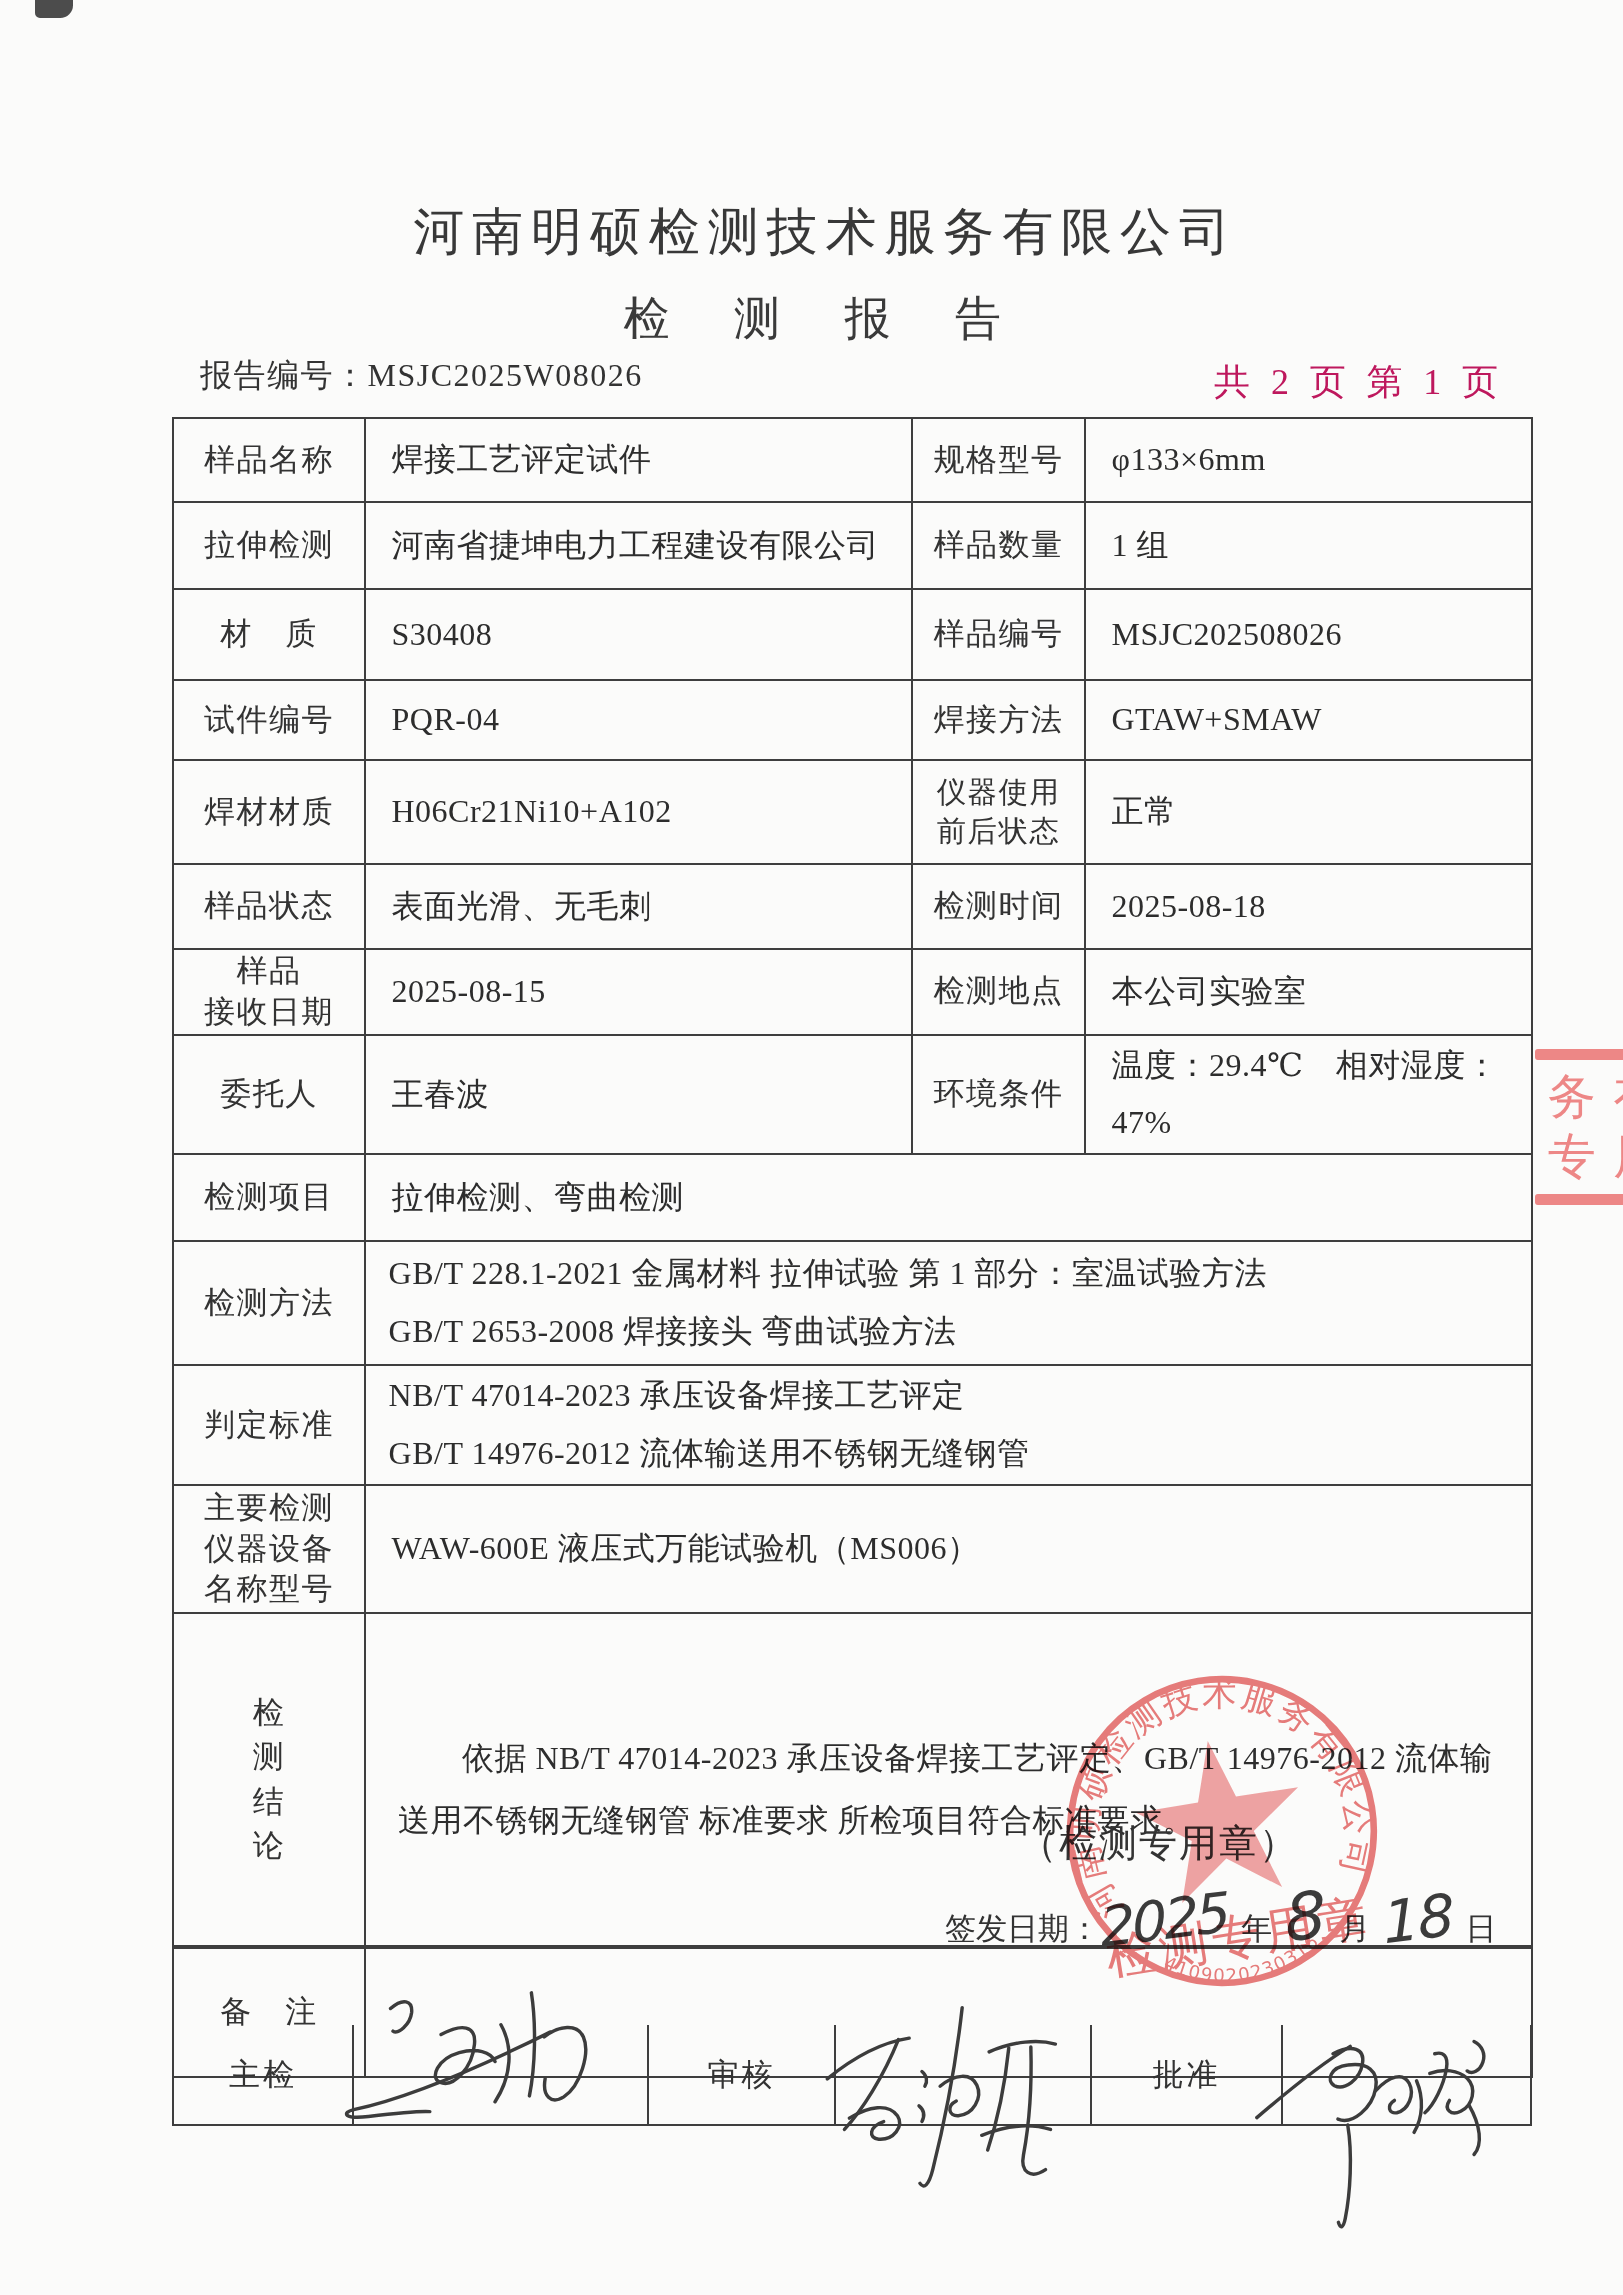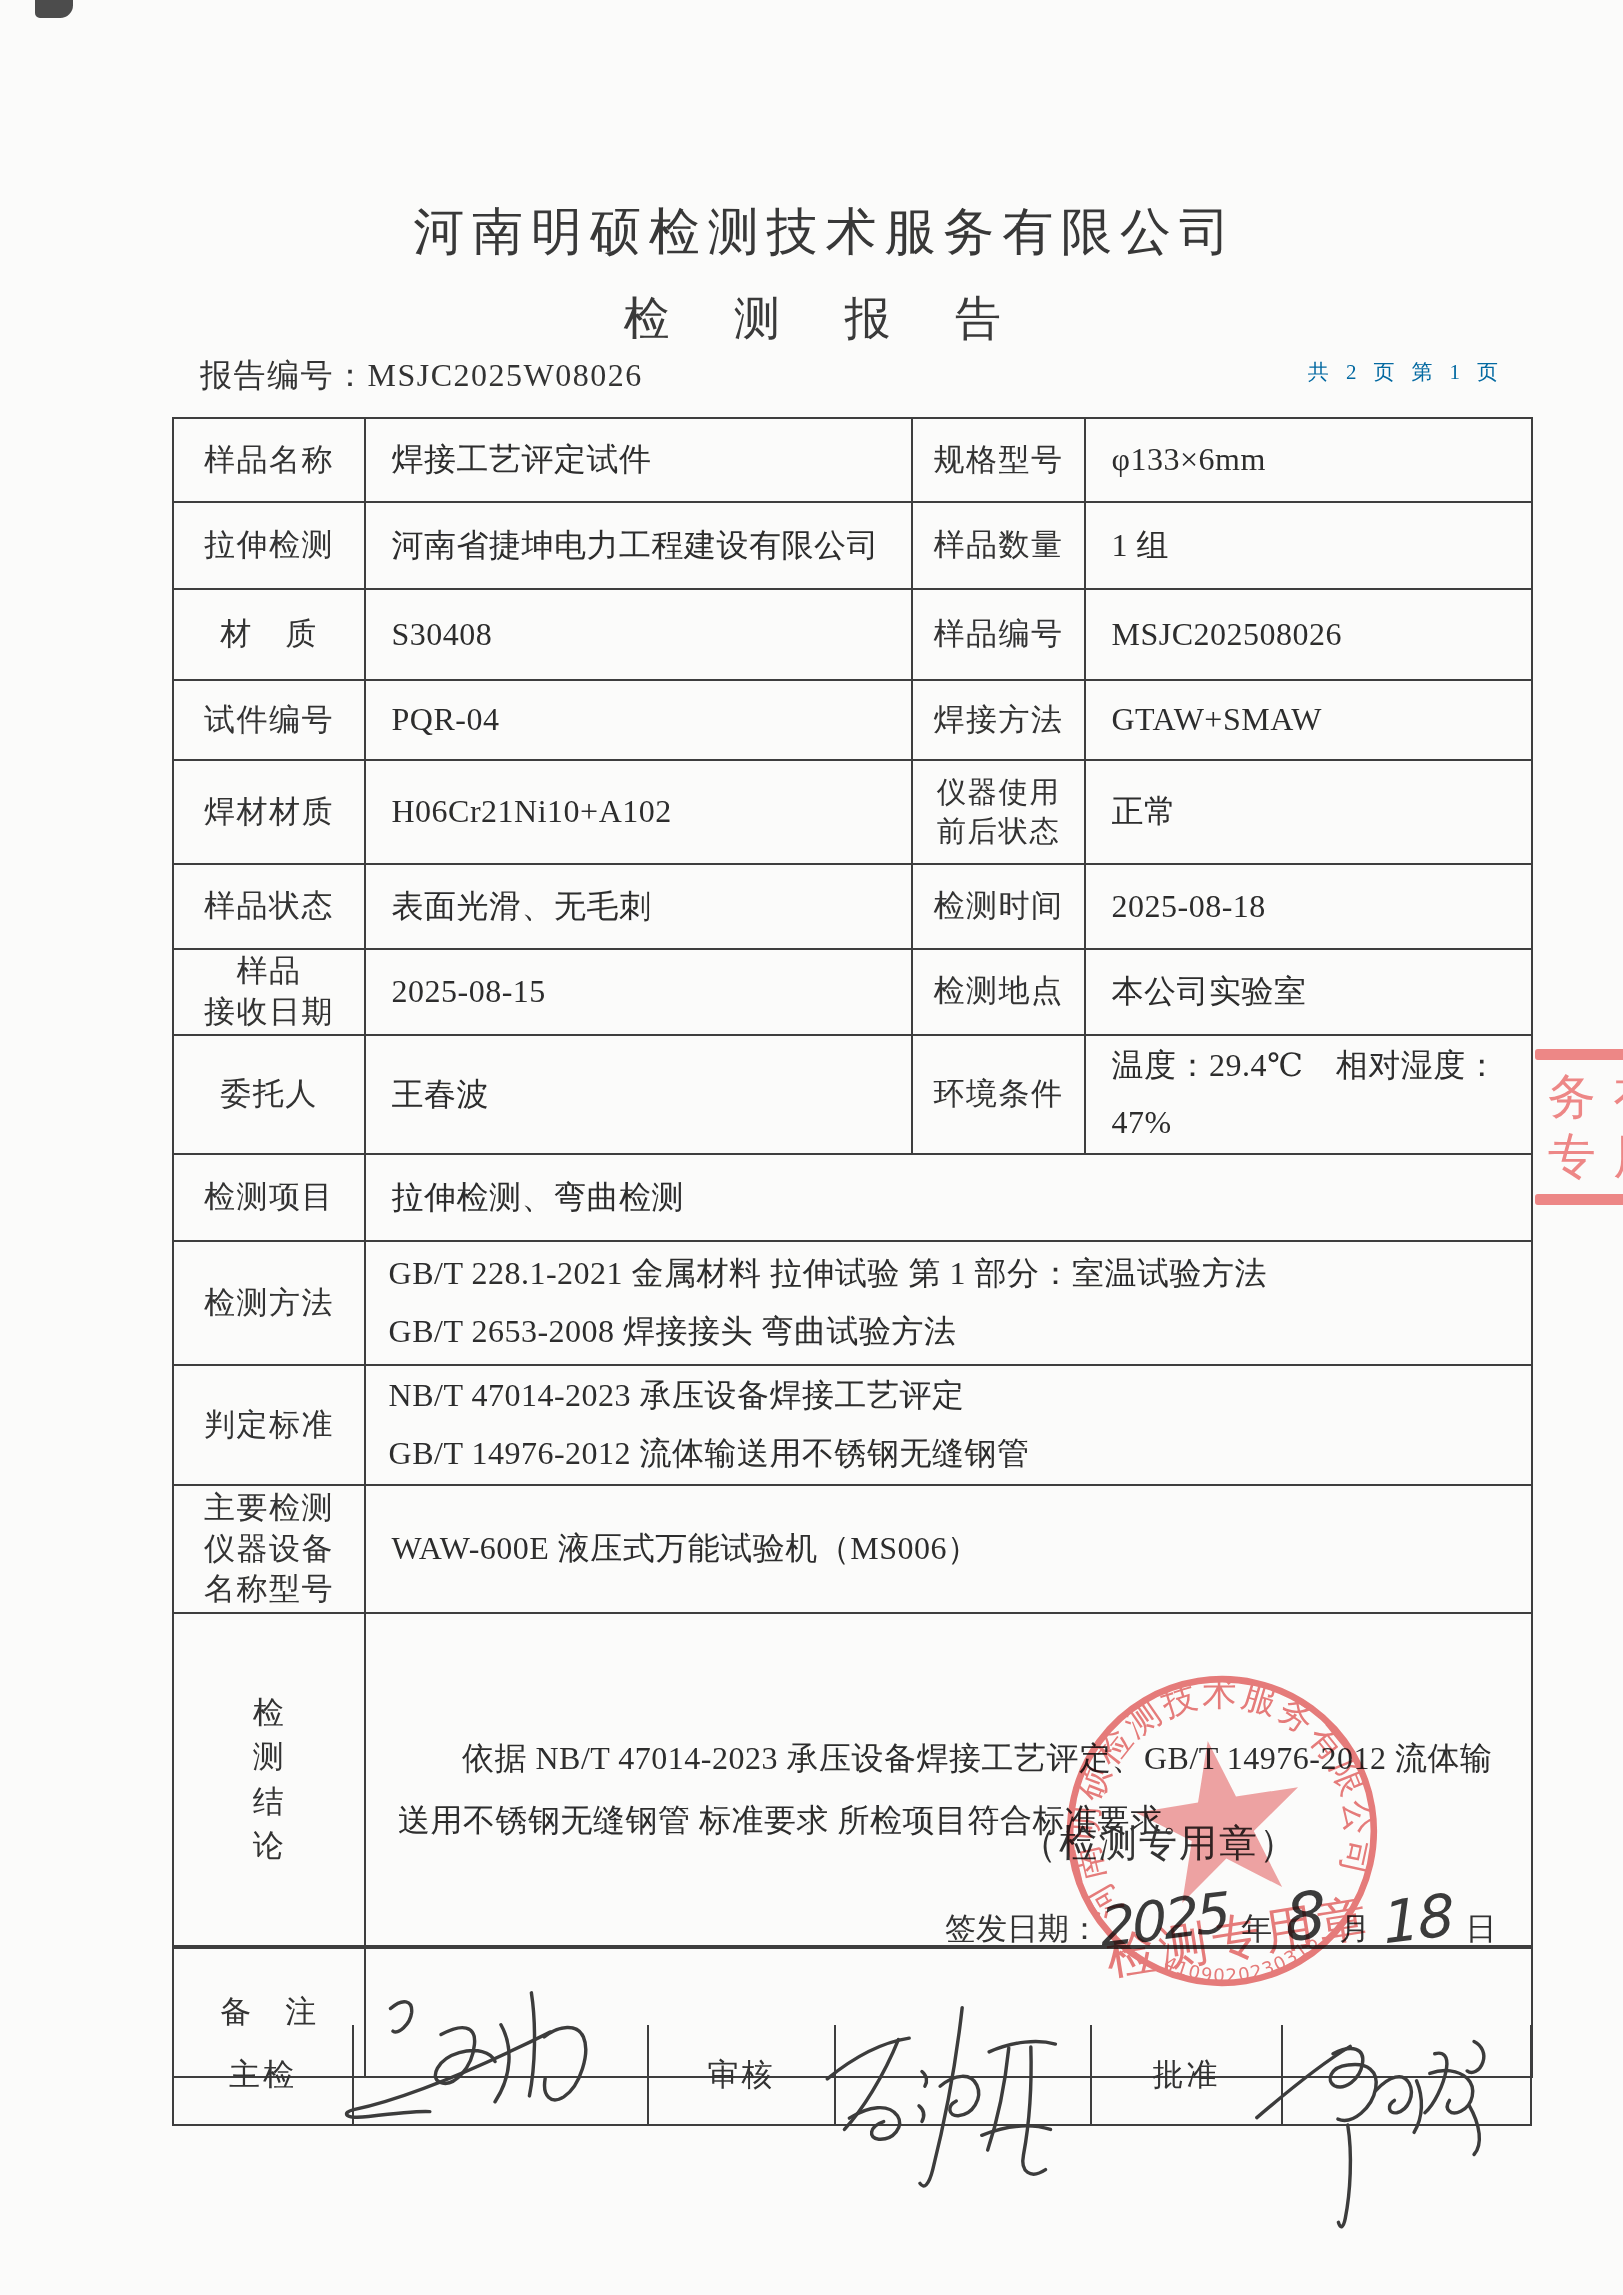--- a/index.html
+++ b/index.html
@@ -18,21 +18,21 @@
     position:absolute;top:198px;left:0;width:100%;
     text-align:center;font-size:51px;letter-spacing:7.9px;
     color:#383838;white-space:nowrap;
   }
   .doc-title{
     position:absolute;top:288px;left:0;width:100%;
     text-align:center;font-size:46px;letter-spacing:26.5px;
     color:#3a3a3a;white-space:nowrap;
   }
   .report-no{position:absolute;left:200px;top:354px;font-size:32px;letter-spacing:1.5px;color:#333;}
-  .pagination{position:absolute;right:147px;top:358px;font-size:21px;letter-spacing:5.9px;color:#0369a1;}
+  .pagination{position:absolute;right:147px;top:358px;font-size:36px;letter-spacing:5.9px;color:#be185d;}
 
   table.report{
     position:absolute;left:172px;top:417px;
     width:1360px;table-layout:fixed;border-collapse:collapse;
   }
   table.report td{
     border:2.5px solid #3e3e3e;
     vertical-align:middle;
     overflow:hidden;
   }

